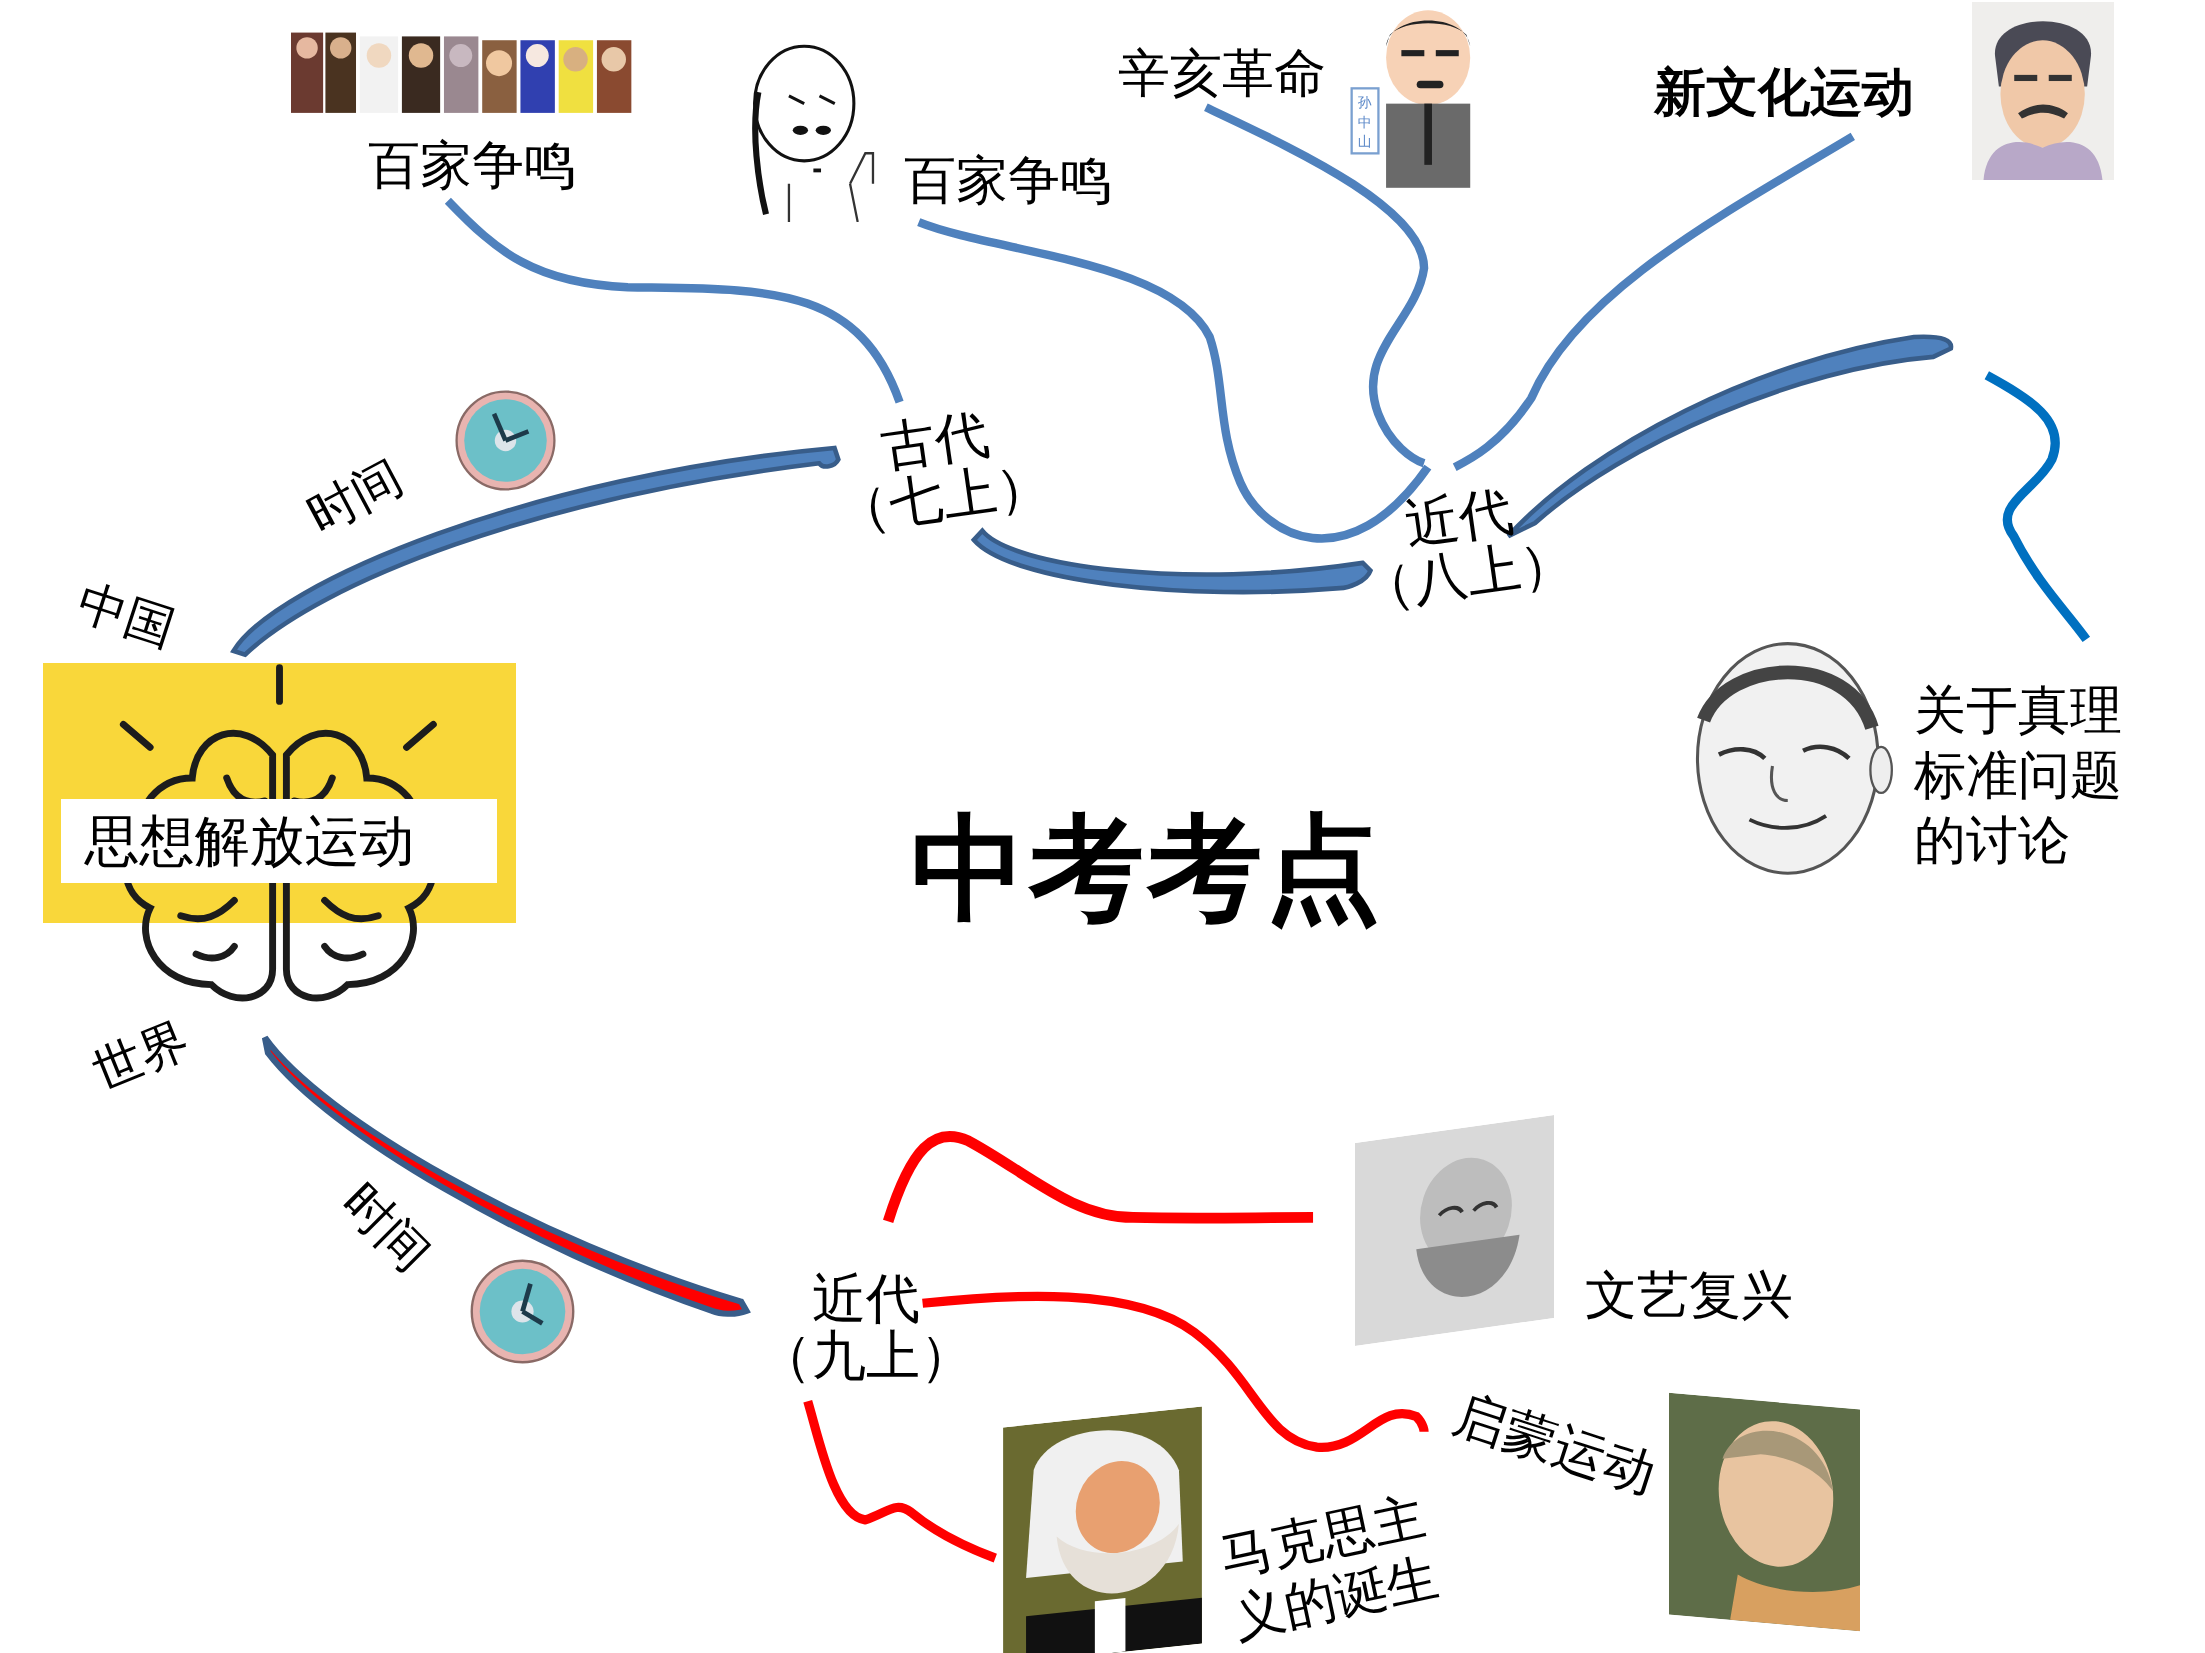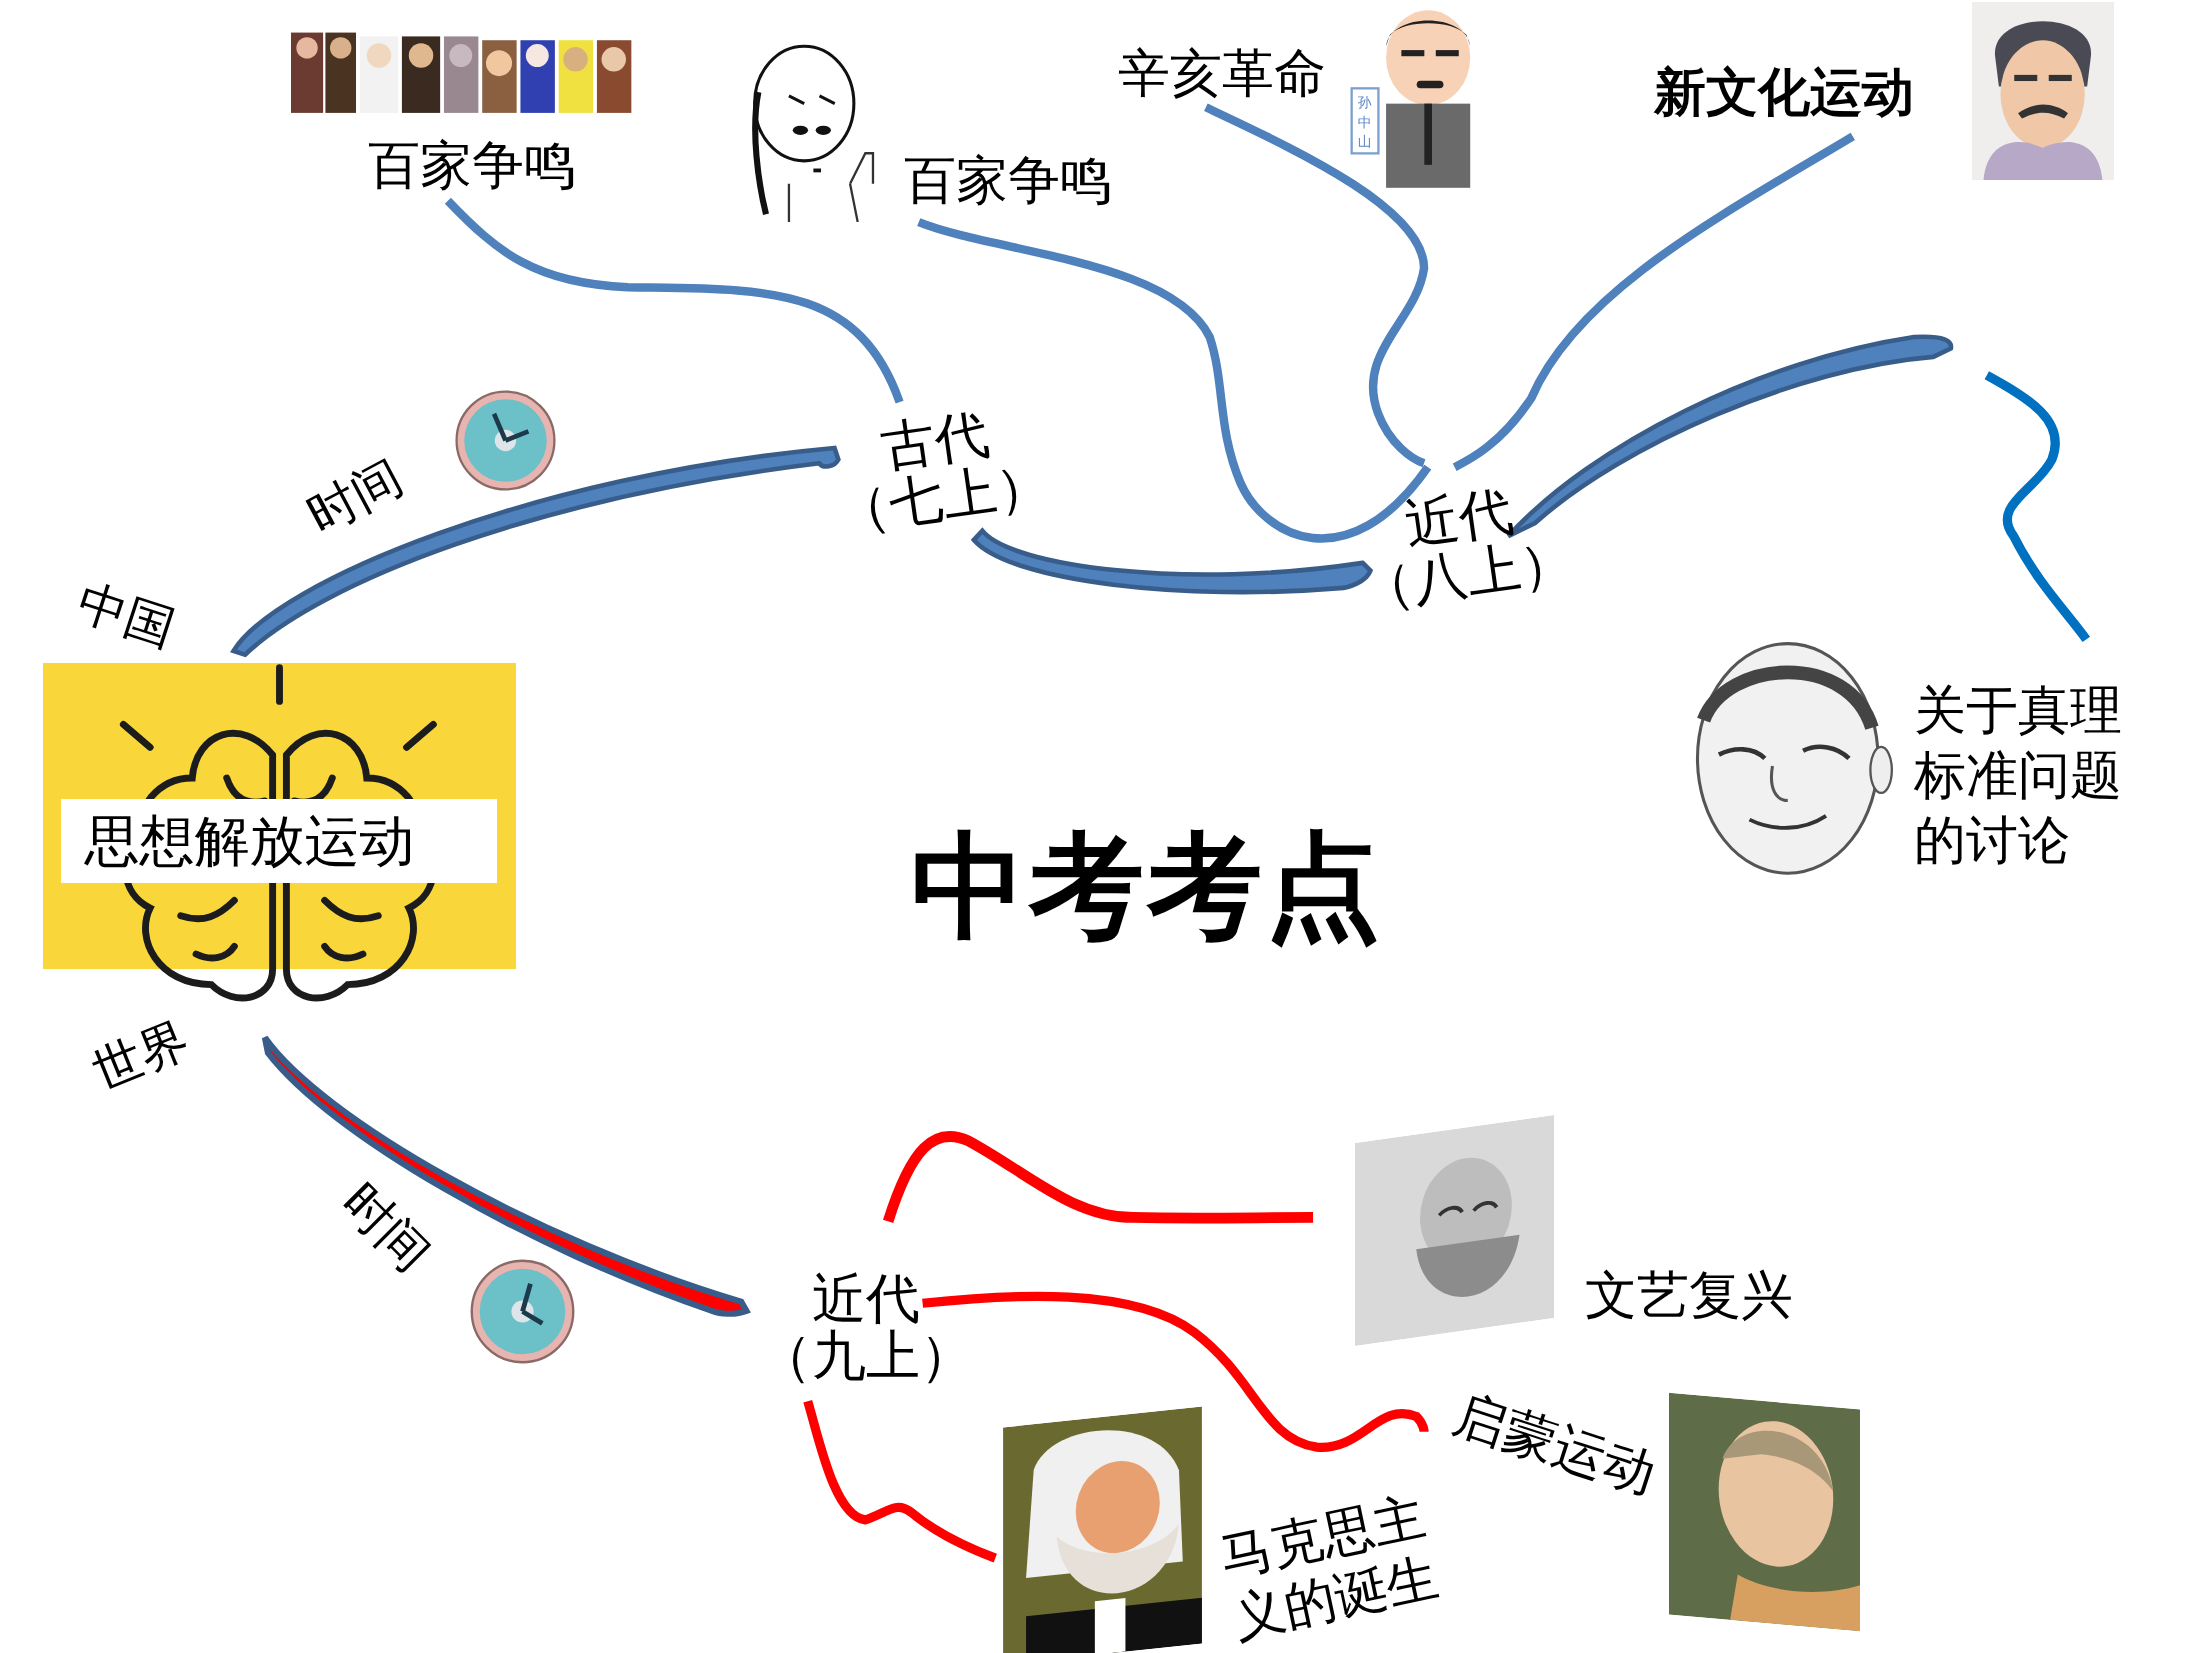--- a/index.html
+++ b/index.html
@@ -2,28 +2,28 @@
 <html style="font-size:12.3px"><head>
 <meta charset="utf-8">
 <style>
   html, body { margin: 0; padding: 0; background: #ffffff; }
   body { width: 2205px; height: 1654px; position: relative; overflow: hidden;
          font-family: "DejaVu Serif", "Liberation Serif", serif; color: #000; }
   .canvas { position: absolute; left: 0; top: 0; width: 2205px; height: 1654px; }
   svg.links { position: absolute; left: 0; top: 0; width: 2205px; height: 1654px; }
   .lbl { position: absolute; white-space: nowrap; line-height: 1.05; color: #000; }
   .lbl.sans { font-family: "DejaVu Sans", "Liberation Sans", sans-serif; }
-  .title { font-size: 115px; font-weight: bold; letter-spacing: 3.1px; margin-top: 18px; }
+  .title { font-size: 115px; font-weight: bold; letter-spacing: 3.1px; }
   .node { font-size: 54px; text-align: center; }
   .leaf { font-size: 52px; }
   .small { font-size: 49px; }
   .multiline { white-space: pre-line; }
 
   
-  .brain-card { position: absolute; left: 43px; top: 663px; width: 473px; height: 306px; background: #f9d73a; }
+  .brain-card { position: absolute; left: 43px; top: 663px; width: 473px; height: 260px; background: #f9d73a; }
   .brain-card svg { position: absolute; left: 0; top: 0; width: 473px; height: 360px; }
   .brain-label { position: absolute; left: 18.4px; top: 136px; width: 436px; height: 84px; background: #fff;
                  font-family: "DejaVu Sans", "Liberation Sans", sans-serif; font-size: 55px; line-height: 84px;
                  padding-left: 23px; box-sizing: border-box; }
 
   
   .pic { position: absolute; overflow: hidden; }
   .pic svg { width: 100%; height: 100%; display: block; }
 </style>
 </head>

